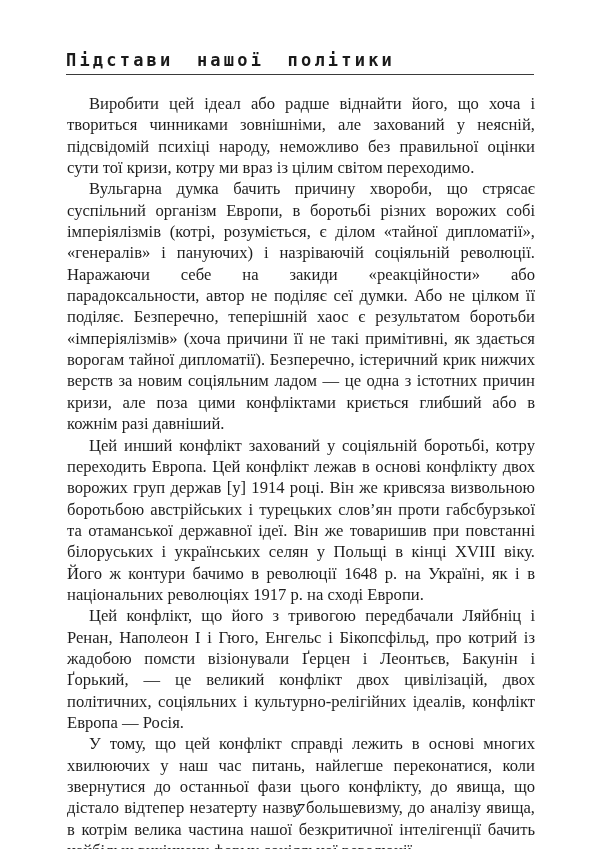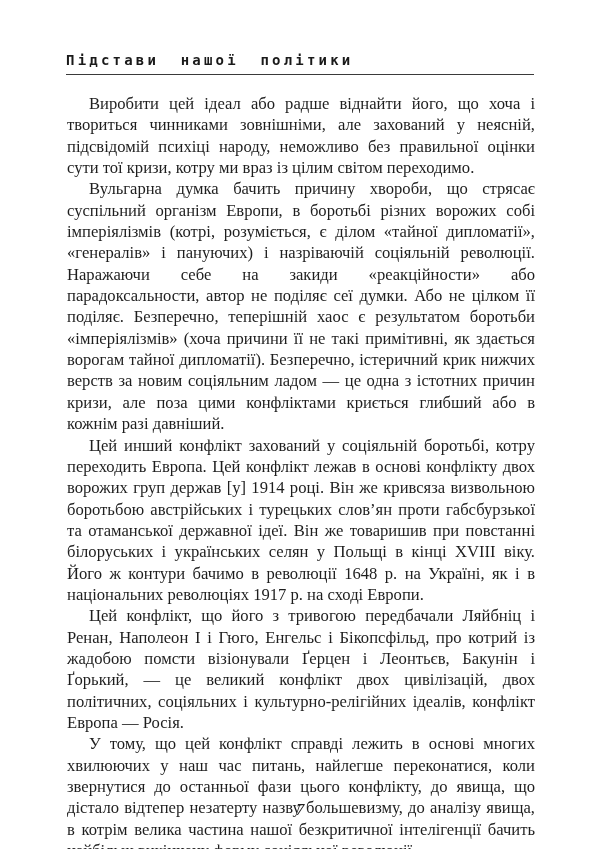--- a/index.html
+++ b/index.html
@@ -22,21 +22,21 @@
     }
     .running-head {
       position: absolute;
       left: 66px;
       top: 50px;
       width: 468px;
       height: 24px;
       border-bottom: 1px solid #3a3a3a;
       font-family: "DejaVu Sans Mono", monospace;
       font-weight: bold;
-      font-size: 14px;
+      font-size: 17px;
       letter-spacing: 3.2px;
       word-spacing: 10px;
       line-height: 20px;
       color: #1a1a1a;
     }
     .body-text {
       position: absolute;
       left: 67px;
       top: 93px;
       width: 468px;

